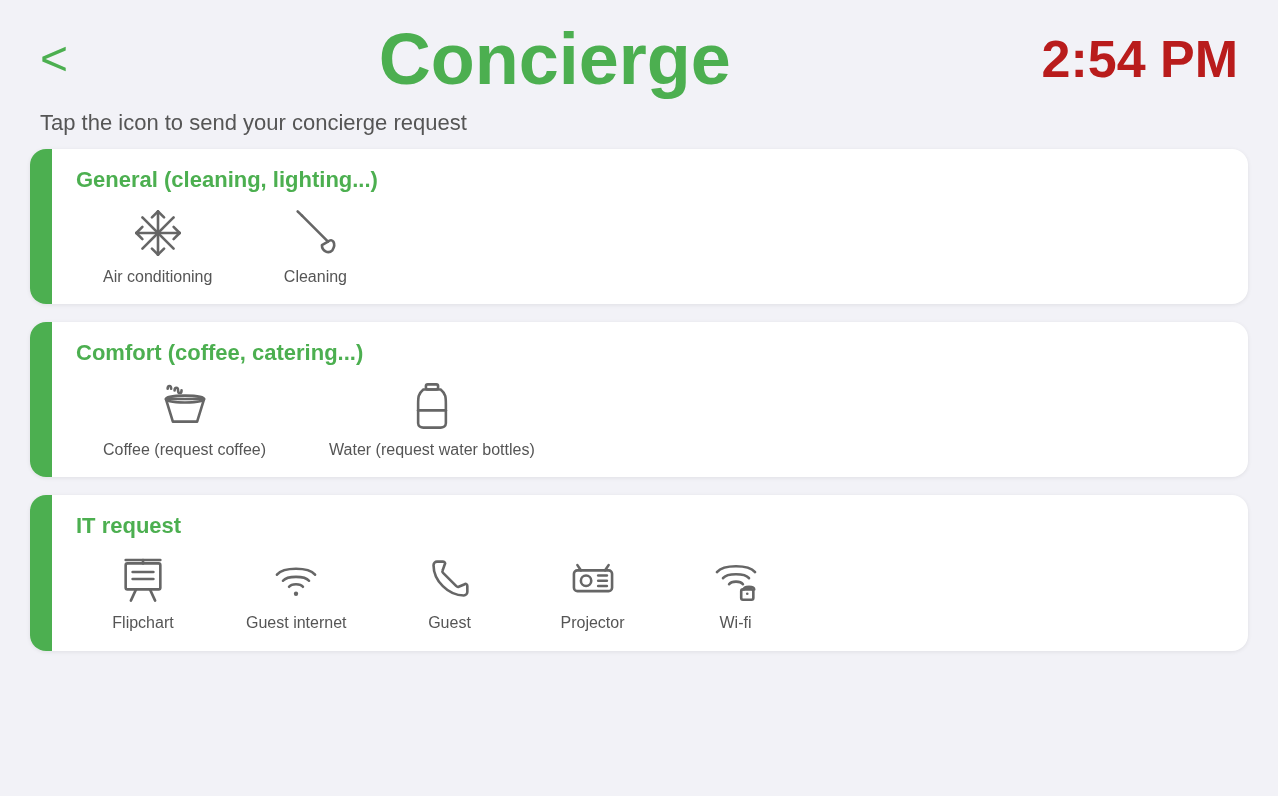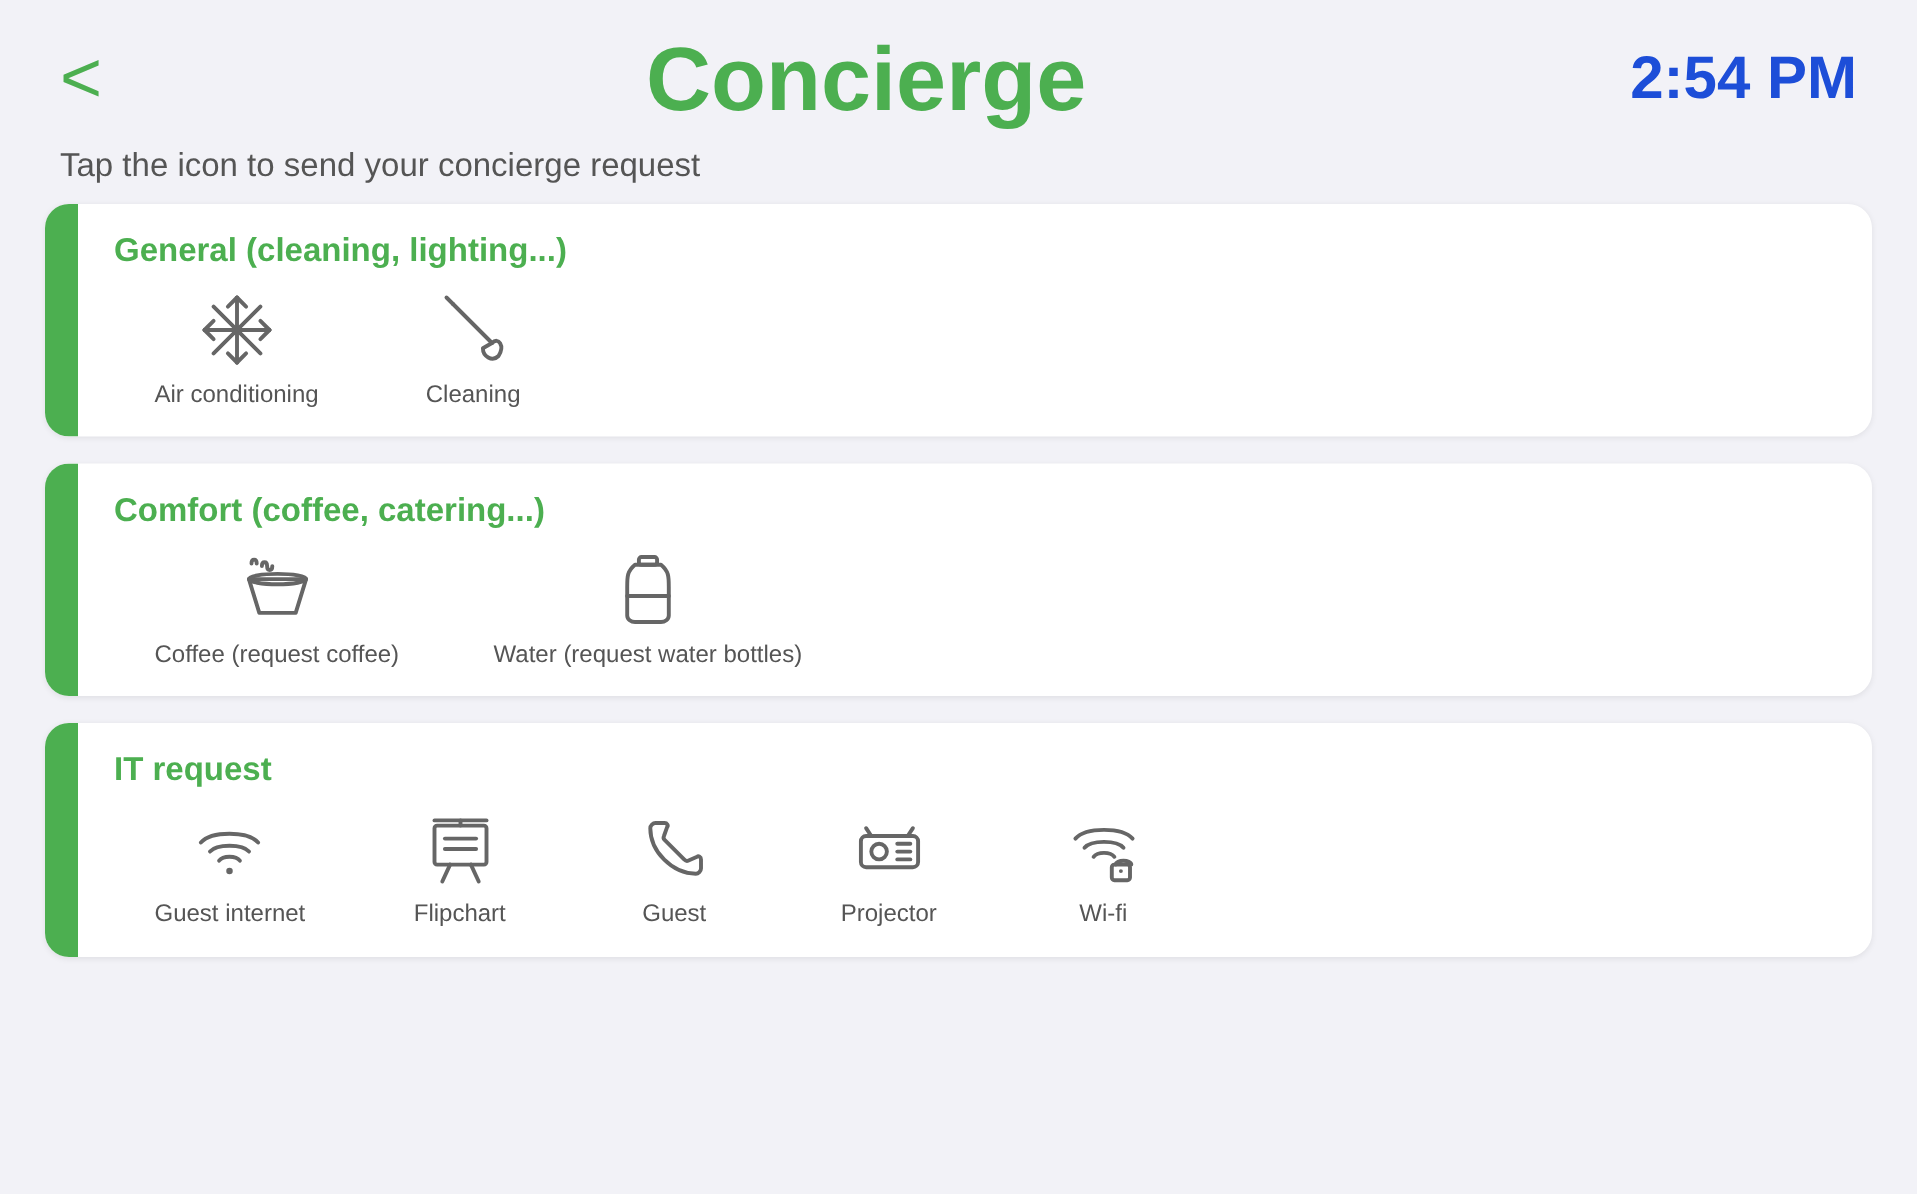--- a/index.html
+++ b/index.html
@@ -21,28 +21,28 @@
     }
     .back-btn {
       font-size: 48px;
       color: #4caf50;
       cursor: pointer;
       font-weight: 300;
       line-height: 1;
       user-select: none;
     }
     .header-title {
-      font-size: 60px;
+      font-size: 72px;
       font-weight: 700;
       color: #4caf50;
     }
     .header-time {
-      font-size: 40px;
+      font-size: 52px;
       font-weight: 700;
-      color: #1d4ed8;
+      color: #b91c1c;
     }
 
     
     .subtitle {
       padding: 0 40px 13px 40px;
       font-size: 22px;
       color: #555;
       font-weight: 400;
     }
 
@@ -174,41 +174,41 @@
   </div>
 </div>
 
 <div class="section-card">
   <div class="section-bar"></div>
   <div class="section-content">
     <div class="section-title">IT request</div>
     <div class="section-items">
       <div class="service-item">
         <svg class="icon-svg" viewBox="0 0 60 60" fill="none" stroke="#666" stroke-width="3" stroke-linecap="round" stroke-linejoin="round">
-          <path d="M8 25 C16 16 44 16 52 25"></path>
-          <path d="M15 32 C20 26 40 26 45 32"></path>
-          <path d="M22 39 C25 35 35 35 38 39"></path>
-          <circle cx="30" cy="47" r="2.5" fill="#666" stroke="none"></circle>
-        </svg>
-        <span class="service-label">Guest internet</span>
-      </div>
-      <div class="service-item">
-        <svg class="icon-svg" viewBox="0 0 60 60" fill="none" stroke="#666" stroke-width="3" stroke-linecap="round" stroke-linejoin="round">
           <rect x="10" y="12" width="40" height="30" rx="2"></rect>
           <line x1="30" y1="8" x2="30" y2="12"></line>
           <line x1="10" y1="8" x2="50" y2="8"></line>
           <line x1="22" y1="42" x2="16" y2="55"></line>
           <line x1="38" y1="42" x2="44" y2="55"></line>
           <line x1="18" y1="22" x2="42" y2="22"></line>
           <line x1="18" y1="30" x2="42" y2="30"></line>
         </svg>
         <span class="service-label">Flipchart</span>
       </div>
       <div class="service-item">
         <svg class="icon-svg" viewBox="0 0 60 60" fill="none" stroke="#666" stroke-width="3" stroke-linecap="round" stroke-linejoin="round">
+          <path d="M8 25 C16 16 44 16 52 25"></path>
+          <path d="M15 32 C20 26 40 26 45 32"></path>
+          <path d="M22 39 C25 35 35 35 38 39"></path>
+          <circle cx="30" cy="47" r="2.5" fill="#666" stroke="none"></circle>
+        </svg>
+        <span class="service-label">Guest internet</span>
+      </div>
+      <div class="service-item">
+        <svg class="icon-svg" viewBox="0 0 60 60" fill="none" stroke="#666" stroke-width="3" stroke-linecap="round" stroke-linejoin="round">
           <path d="M15 10 C13 10 11 12 11 14 C11 32 28 49 46 49 C48 49 50 47 50 45 L50 38 C50 36 48 35 47 36 L40 39 C39 39.5 38 39 37 38 L22 23 C21 22 21 21 21.5 20 L24 13 C25 12 24 10 22 10 Z"></path>
         </svg>
         <span class="service-label">Guest</span>
       </div>
       <div class="service-item">
         <svg class="icon-svg" viewBox="0 0 60 60" fill="none" stroke="#666" stroke-width="3" stroke-linecap="round" stroke-linejoin="round">
           <rect x="8" y="20" width="44" height="24" rx="4"></rect>
           <circle cx="22" cy="32" r="6"></circle>
           <line x1="36" y1="26" x2="46" y2="26"></line>
           <line x1="36" y1="32" x2="46" y2="32"></line>

